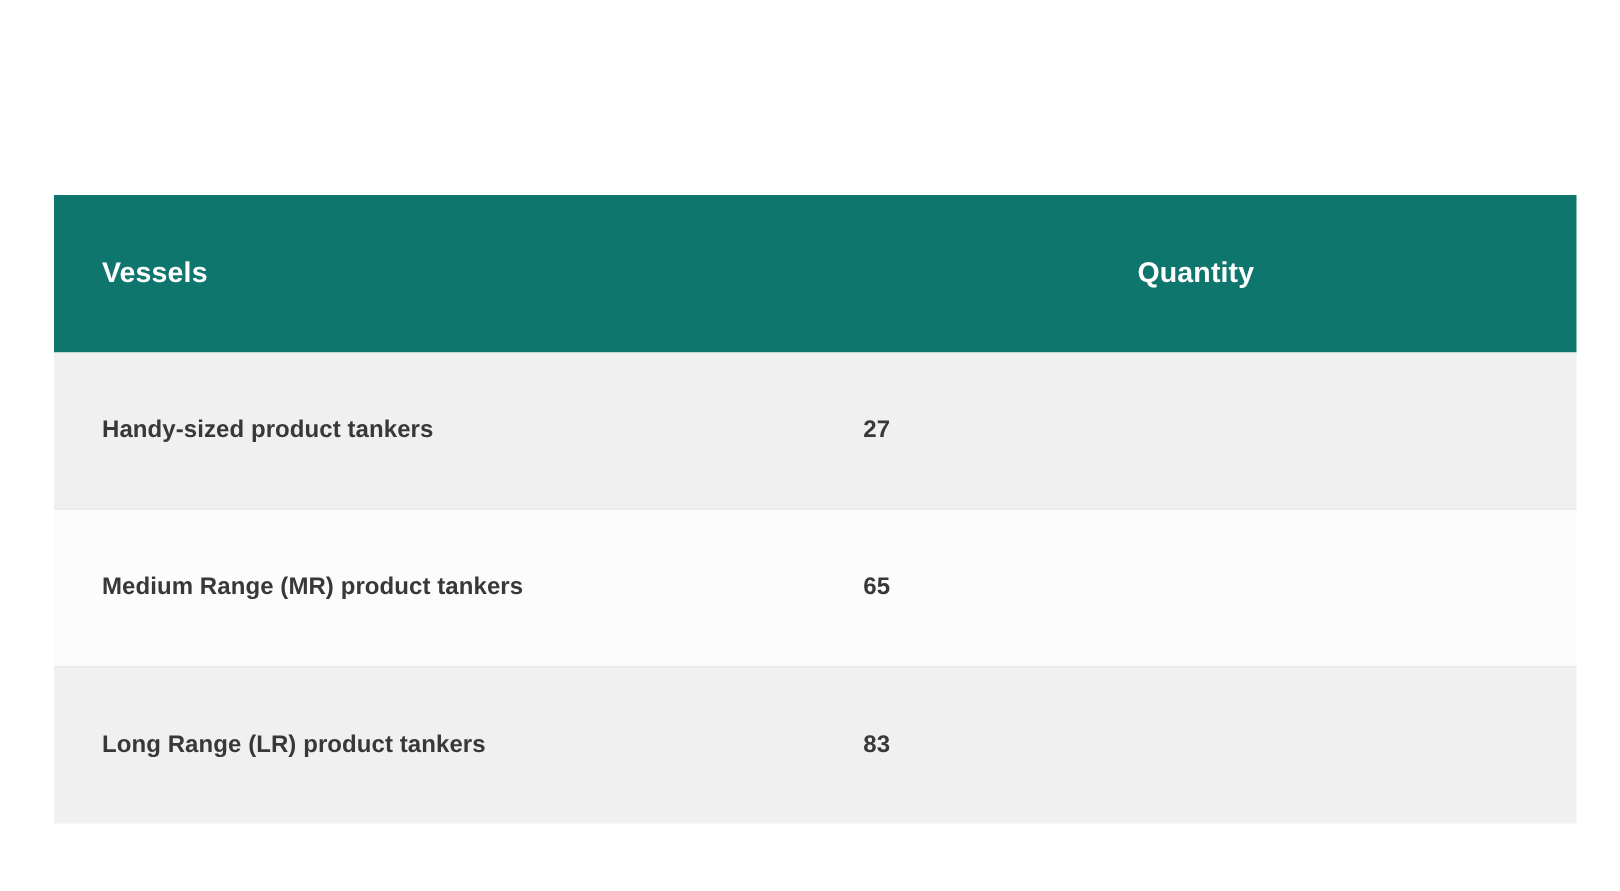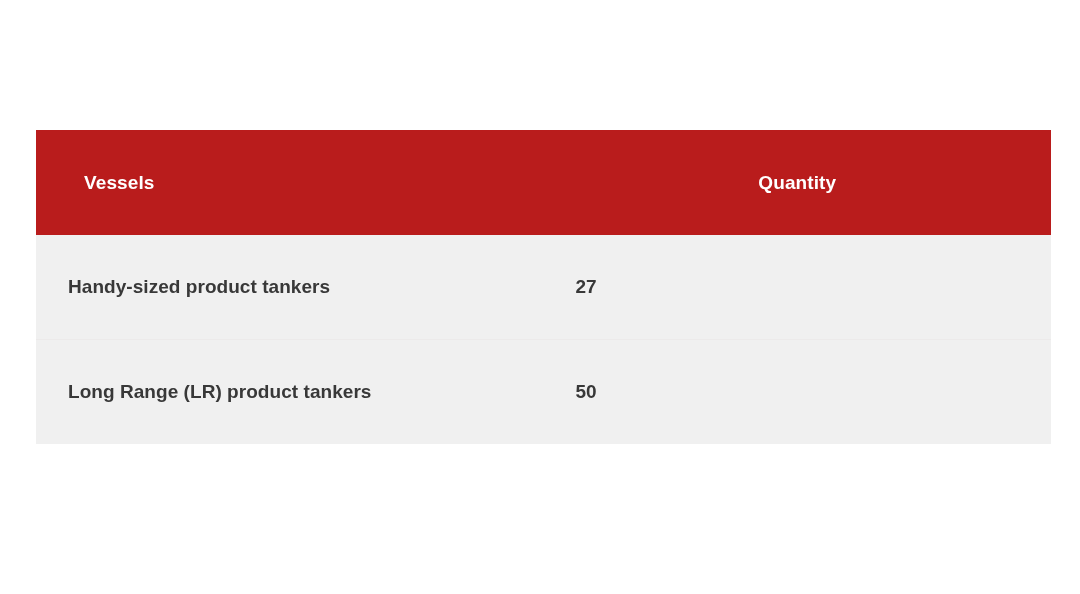--- a/index.html
+++ b/index.html
@@ -28,40 +28,40 @@
     width: 1015px;
   }
 
   table.vessel-table {
     width: 100%;
     border-collapse: collapse;
     table-layout: fixed;
   }
 
   table.vessel-table thead th {
-    background: #b91c1c;
+    background: #0f766e;
     color: #ffffff;
     font-size: 19px;
     font-weight: bold;
     letter-spacing: 0.1px;
     height: 105px;
-    padding: 0 48px;
+    padding: 0 32px;
     vertical-align: middle;
     border: none;
   }
 
   th.col-vessels {
     text-align: left;
   }
 
   th.col-quantity {
   }
 
   table.vessel-table tbody td {
-    font-size: 19px;
+    font-size: 16px;
     font-weight: bold;
     color: #383838;
     height: 104px;
     padding: 0 32px;
     vertical-align: middle;
     border: none;
     letter-spacing: 0.05px;
   }
 
   td.cell-label {
@@ -97,20 +97,24 @@
         <tr>
           <th class="col-vessels">Vessels</th>
           <th class="col-quantity">Quantity</th>
         </tr>
       </thead>
       <tbody>
         <tr class="row-odd">
           <td class="cell-label">Handy-sized product tankers</td>
           <td class="cell-value">27</td>
         </tr>
+        <tr class="row-even">
+          <td class="cell-label">Medium Range (MR) product tankers</td>
+          <td class="cell-value">65</td>
+        </tr>
         <tr class="row-odd">
           <td class="cell-label">Long Range (LR) product tankers</td>
-          <td class="cell-value">50</td>
+          <td class="cell-value">83</td>
         </tr>
       </tbody>
     </table>
   </div>
 </div>
 
 </body></html>

